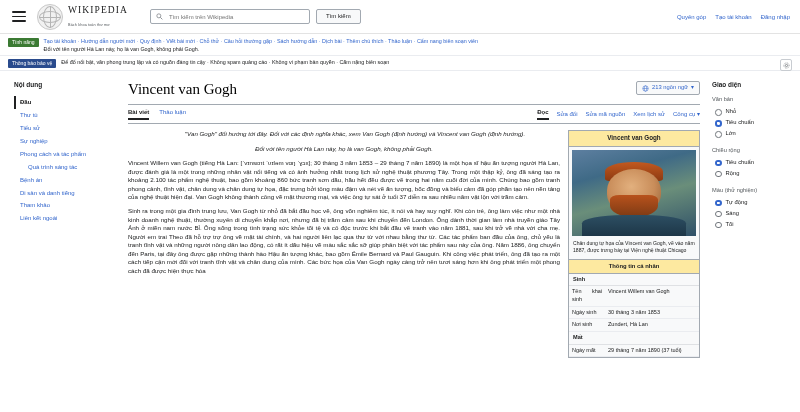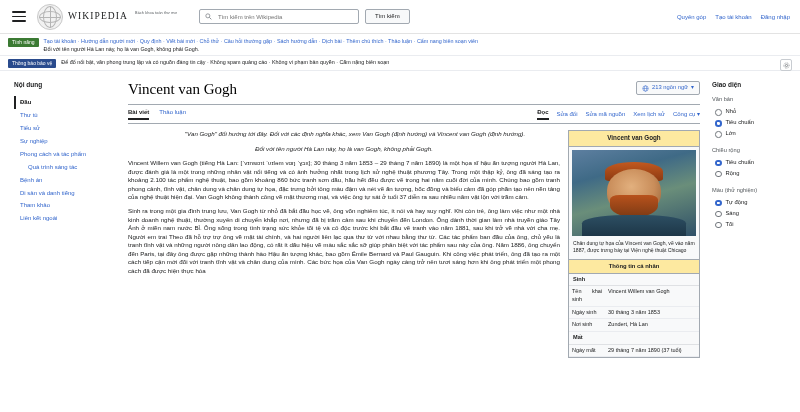--- a/index.html
+++ b/index.html
@@ -49,21 +49,21 @@
     border-top: 0.6px solid #b5b5b5;
   }
   .globe .ring {
     position: absolute; left: 5px; right: 5px; top: 1px; bottom: 1px;
     border: 0.6px solid #b5b5b5; border-radius: 50%;
   }
   .globe .ring2 {
     position: absolute; left: 1px; right: 1px; top: 6px; bottom: 6px;
     border: 0.6px solid #b5b5b5; border-radius: 50%;
   }
-  .wordmark { display: flex; flex-direction: row; justify-content: space-between; gap: 7px; }
+  .wordmark { display: flex; flex-direction: column; justify-content: space-between; gap: 7px; }
   .wordmark .w1 {
     font-family: "Liberation Serif", serif;
     font-size: 9.5px; letter-spacing: 1.1px; color: #202122; line-height: 1.1;
   }
   .wordmark .w2 { font-size: 3.8px; color: #54595d; letter-spacing: 0.1px; }
 
   .search-area { display: flex; align-items: center; margin-left: 22px; }
   .search-box {
     width: 160px; height: 15px;
     border: 1px solid #a2a9b1; border-radius: 2px;

